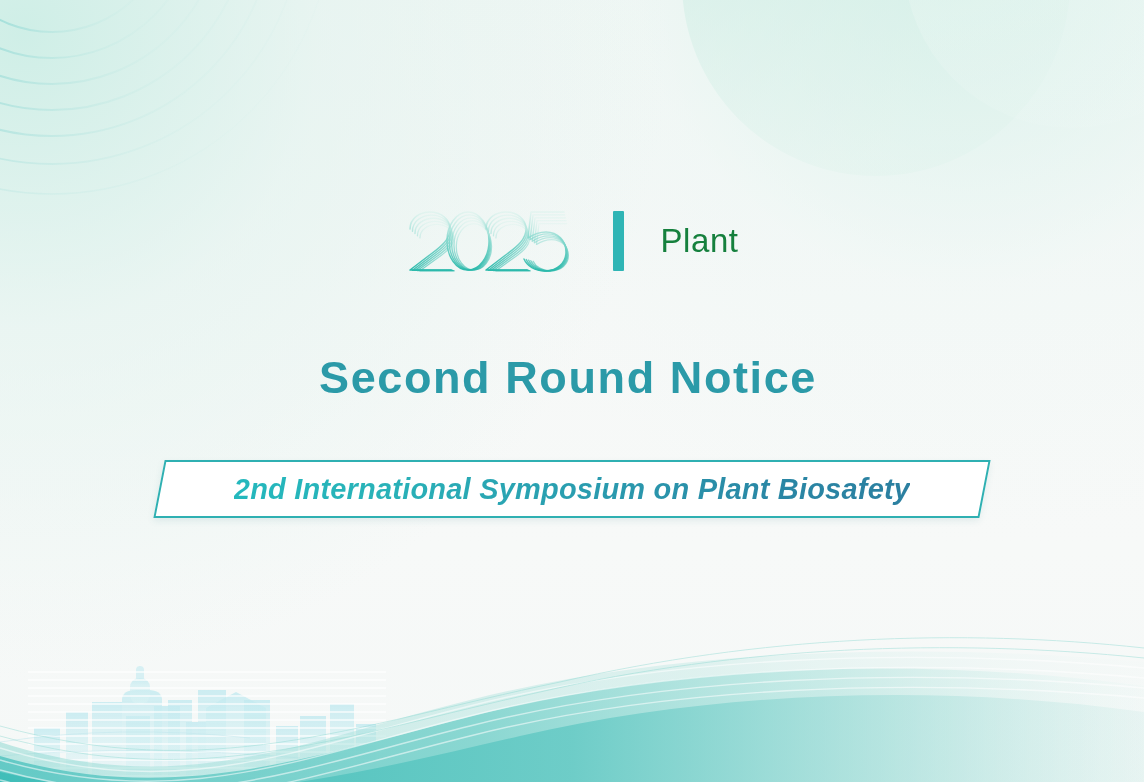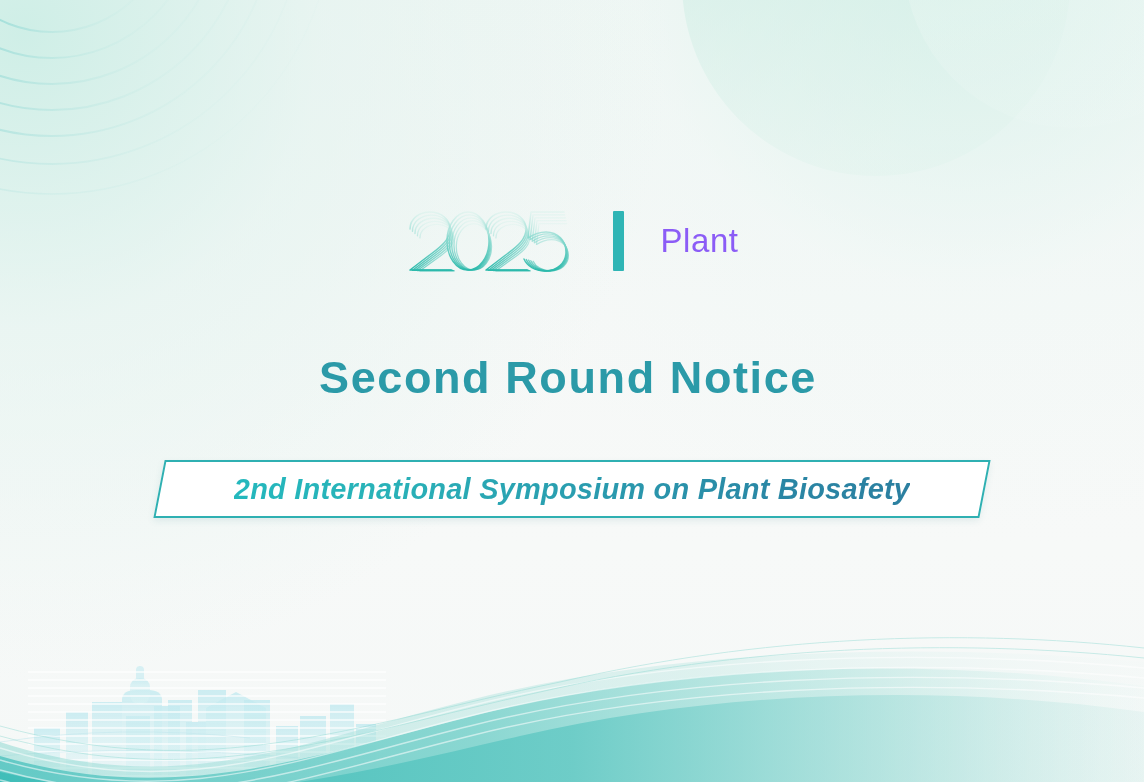--- a/index.html
+++ b/index.html
@@ -78,21 +78,21 @@
     display: flex;
     flex-direction: column;
     justify-content: center;
     line-height: 1.18;
   }
   .logo-words span {
     font-family: "Liberation Sans", sans-serif;
     font-size: 33px;
     font-weight: 300;
     letter-spacing: 0.6px;
-    color: #8b5cf6;
+    color: #15803d;
     white-space: nowrap;
   }
 
   
   .main-title {
     position: absolute;
     top: 352px;
     left: 0;
     right: 8px;
     text-align: center;

